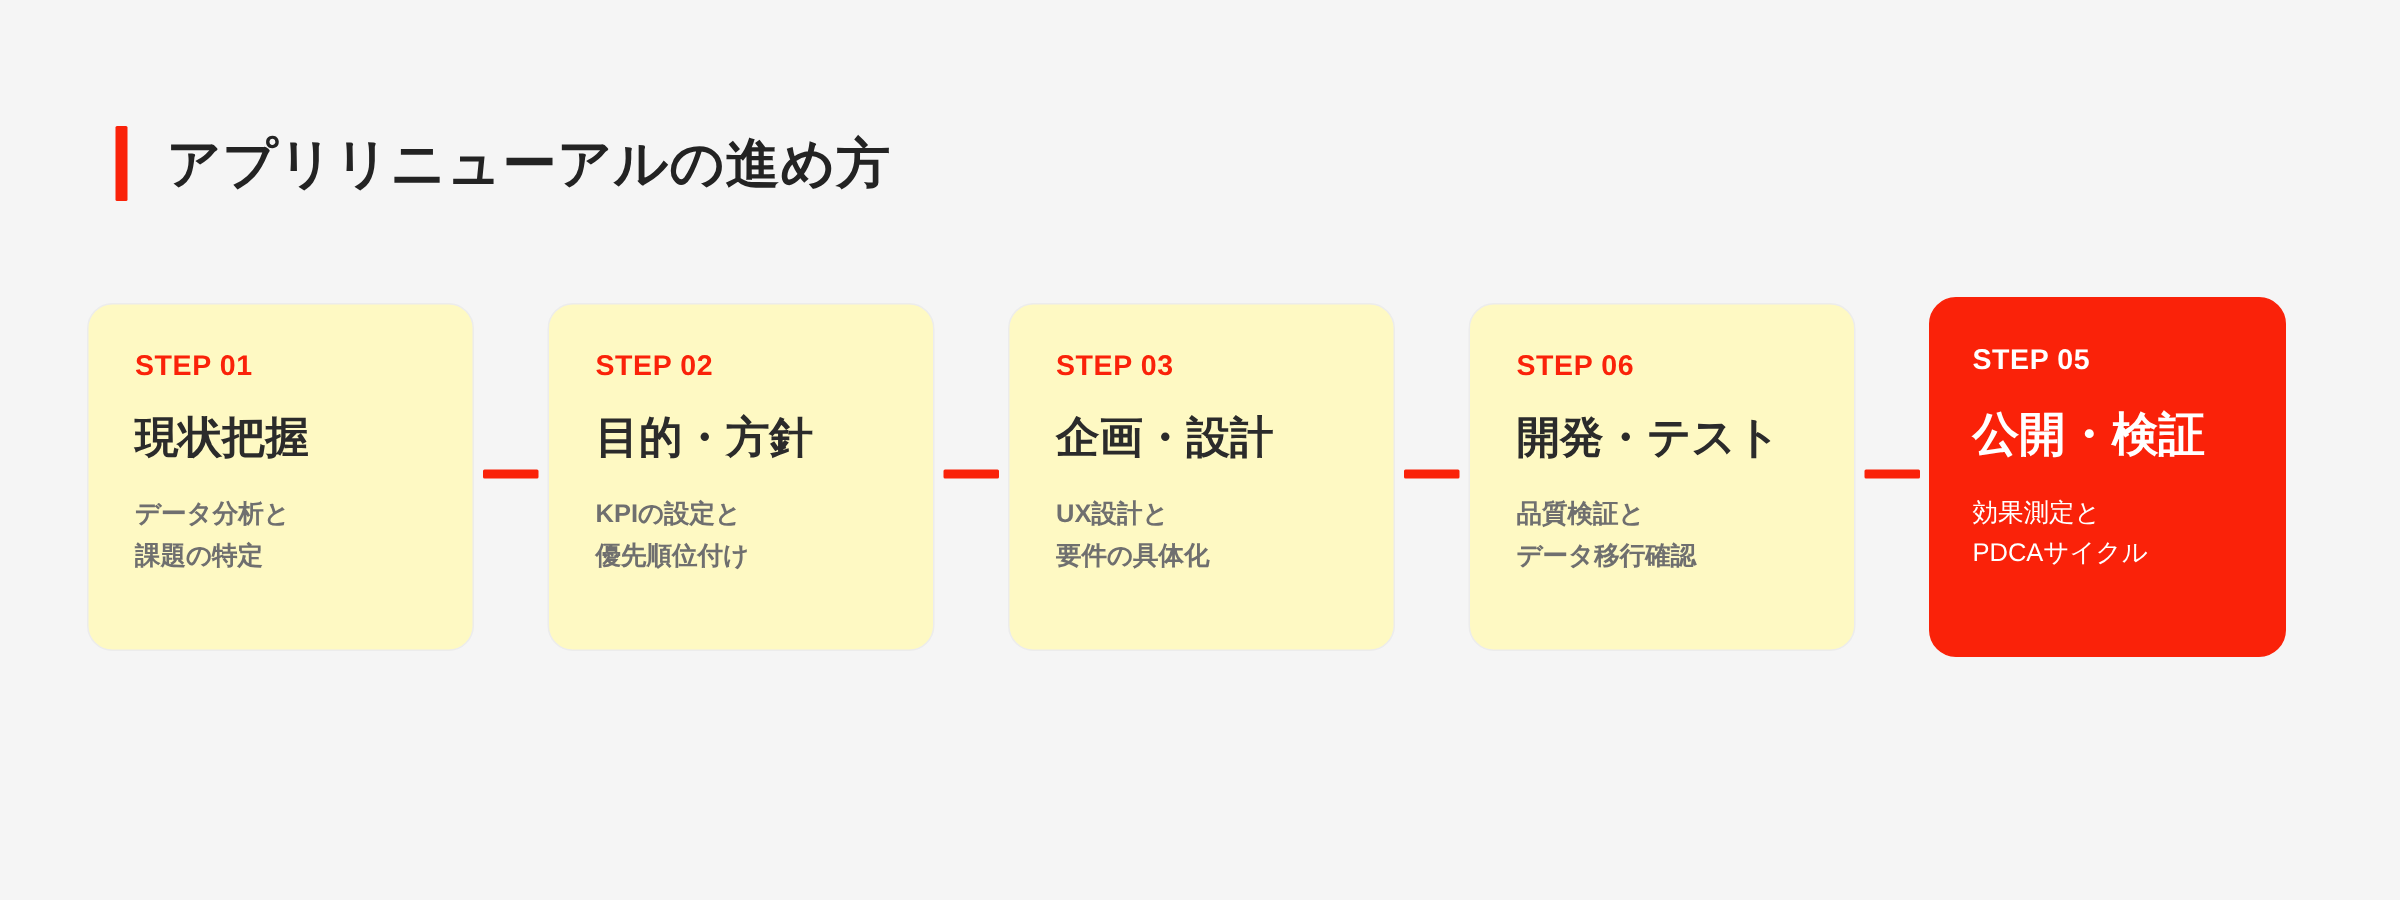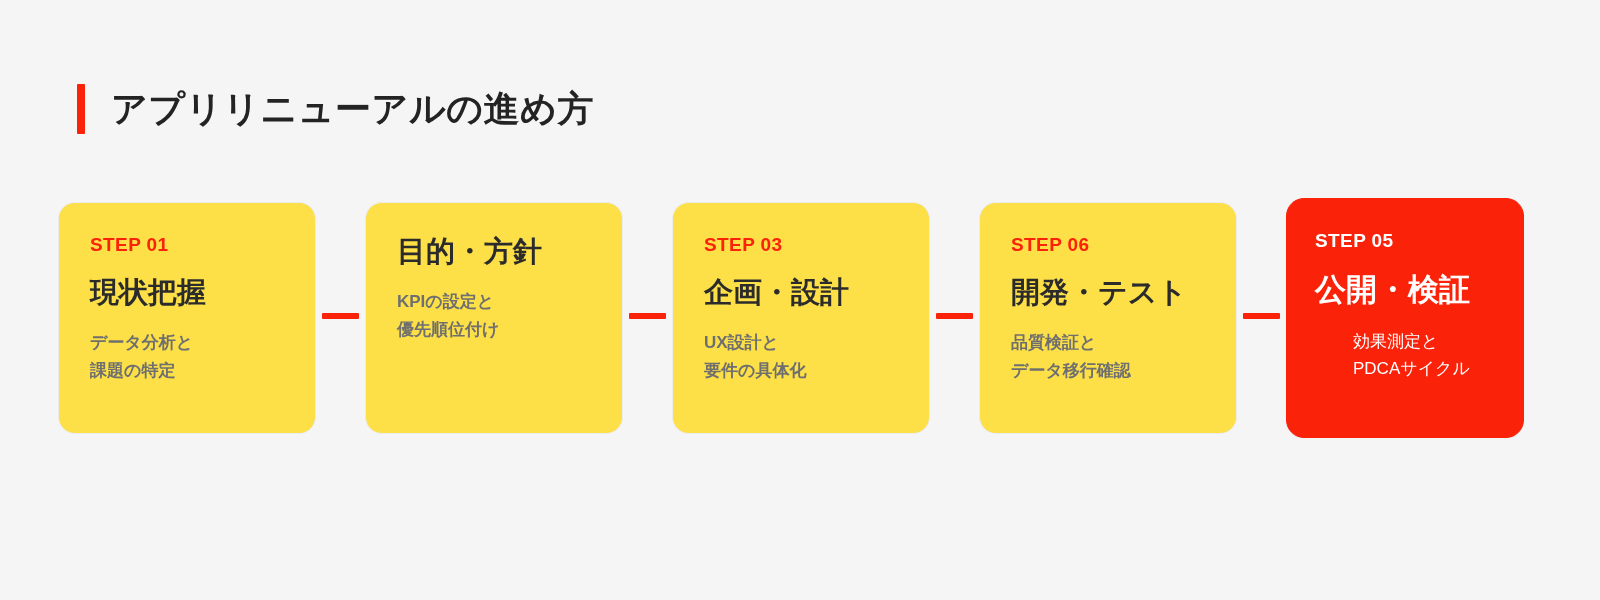--- a/index.html
+++ b/index.html
@@ -55,21 +55,21 @@
     width: 1484px;
     height: 240px;
     display: flex;
     align-items: center;
   }
 
   .card {
     box-sizing: border-box;
     width: 258px;
     height: 232px;
-    background: #fde047;
+    background: #fef9c3;
     border: 1px solid #ececec;
     border-radius: 17px;
     padding: 32px 0 0 31px;
     flex: 0 0 auto;
     position: relative;
   }
   .card.active {
     background: #fa2209;
     border-color: #fa2209;
     width: 238px;
@@ -107,21 +107,20 @@
     font-size: 17px;
     font-weight: 700;
     color: #6f6f6f;
     line-height: 1.62;
     margin: 0;
     white-space: pre-line;
   }
   .card.active .step-desc {
     color: #ffffff;
     font-weight: 500;
-    margin-left: 38px;
   }
 
   .connector {
     flex: 0 0 auto;
     width: 37px;
     height: 6px;
     background: #fa2209;
     border-radius: 1px;
     margin: 0 6px;
     align-self: center;
@@ -144,20 +143,21 @@
     <div class="card">
       <p class="step-label">STEP 01</p>
       <p class="step-title">現状把握</p>
       <p class="step-desc">データ分析と
 課題の特定</p>
     </div>
 
     <div class="connector"></div>
 
     <div class="card">
+      <p class="step-label">STEP 02</p>
       <p class="step-title">目的・方針</p>
       <p class="step-desc">KPIの設定と
 優先順位付け</p>
     </div>
 
     <div class="connector"></div>
 
     <div class="card">
       <p class="step-label">STEP 03</p>
       <p class="step-title">企画・設計</p>

